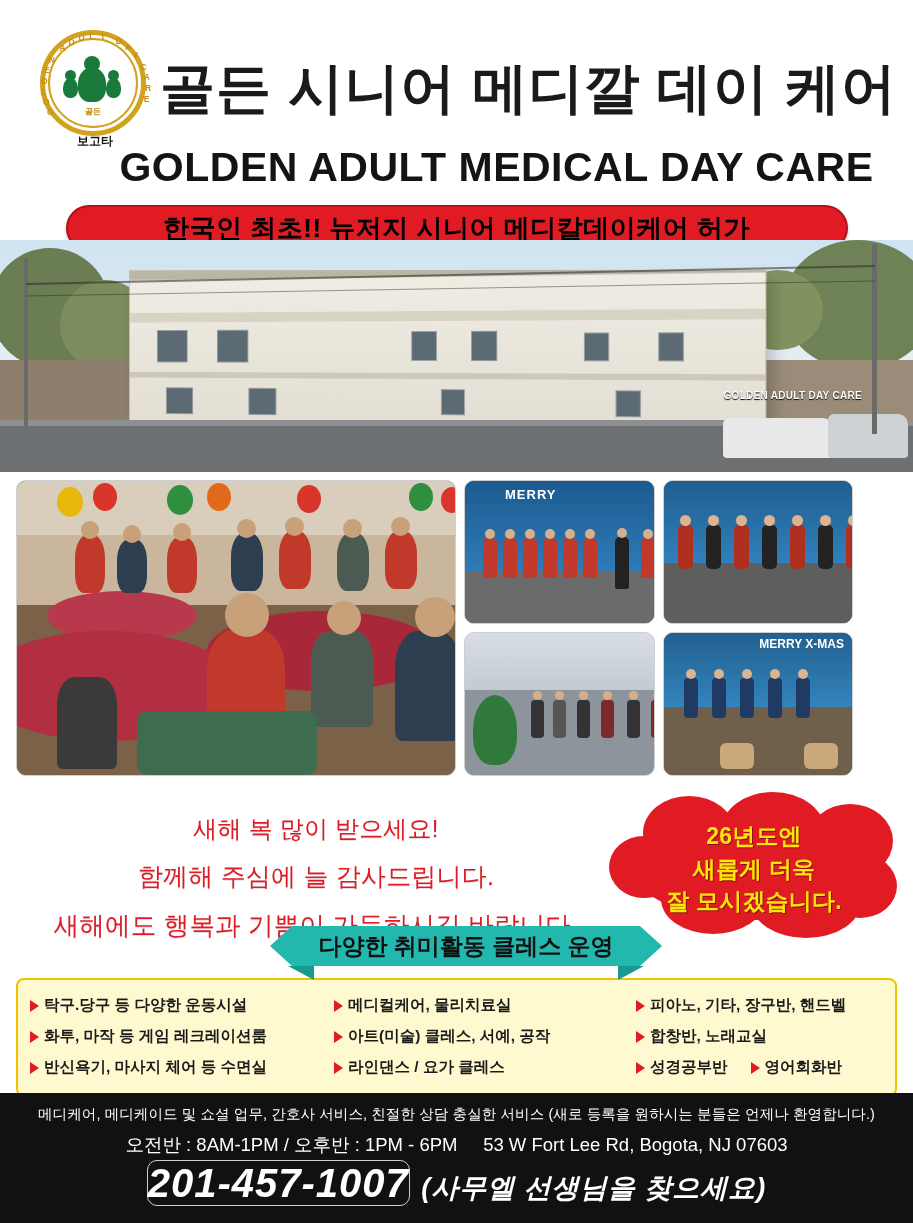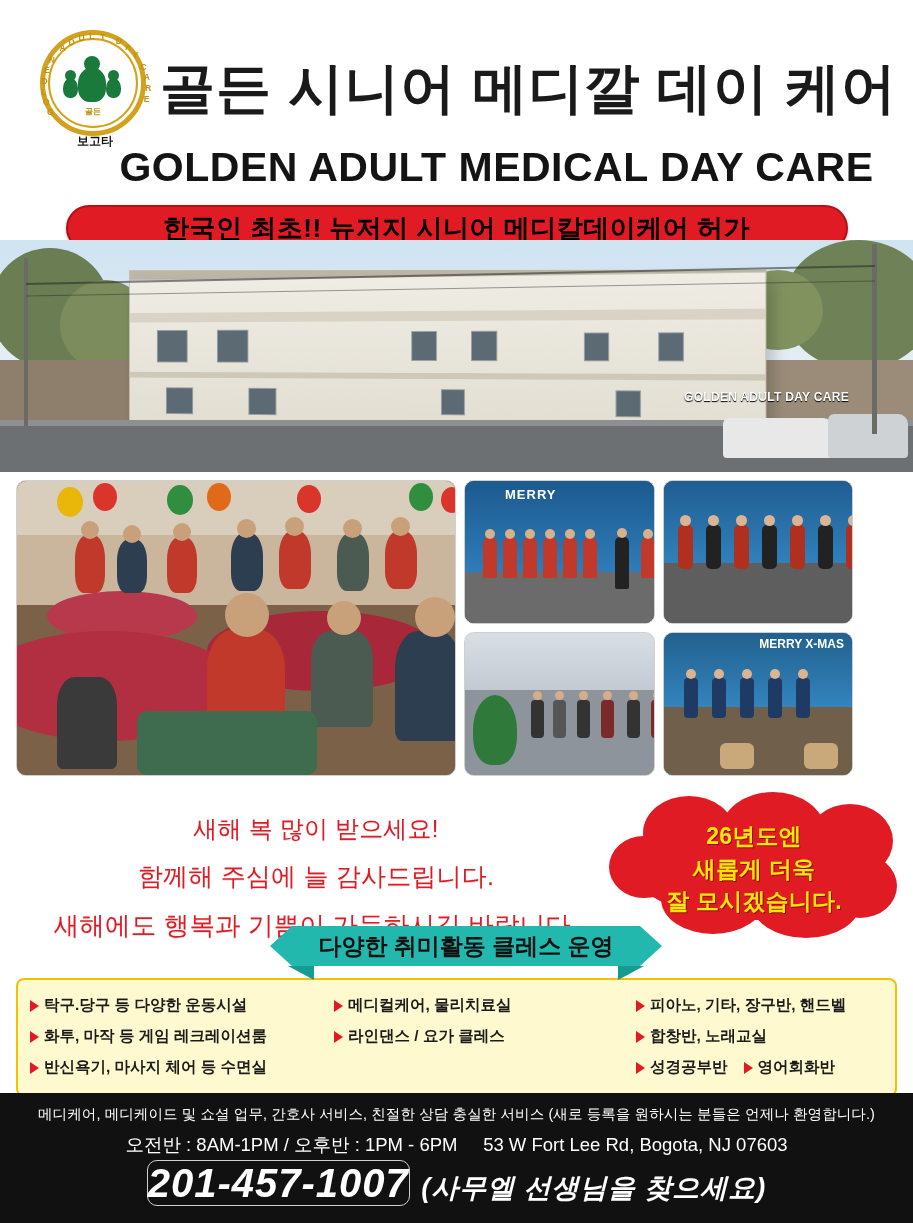--- a/index.html
+++ b/index.html
@@ -167,22 +167,22 @@
   .bld-win { position:absolute; background:#5c6b73; border:1px solid #9aa1a4; }
   .bld-roofline { position:absolute; left:110px; top:30px; width:640px; height:10px; background:#bdb7a7; transform: perspective(700px) rotateY(-7deg); }
   .bld-lowleft { position:absolute; left:0; top:120px; width:150px; height:90px; background:#8e7f6d; }
   .bld-lowright { position:absolute; right:0; top:120px; width:200px; height:90px; background:#9a8c79; }
   .bld-road { position:absolute; left:0; right:0; bottom:0; height:52px; background:#6d7073; }
   .bld-road:before { content:""; position:absolute; left:0; right:0; top:0; height:6px; background:#8d8f91; }
   .bld-car { position:absolute; bottom:14px; background:#d8d8d8; border-radius:6px 10px 4px 4px; }
   .bld-car1 { right: 80px; width:110px; height:40px; background:#e8e8e8; }
   .bld-car2 { right: 5px; width:80px; height:44px; background:#cfd2d4; }
   .bld-sign {
-    position:absolute; right: 64px; top: 150px;
-    font-size: 12px; color:#fff; font-weight:bold; letter-spacing:.3px;
+    position:absolute; right: 51px; top: 150px;
+    font-size: 10px; color:#fff; font-weight:bold; letter-spacing:.3px;
     text-shadow: 0 1px 1px #000;
   }
   .bld-pole { position:absolute; background:#6a6a66; }
   .bld-p1 { left: 24px; top: 18px; width:4px; height:168px; }
   .bld-p2 { right: 36px; top: 4px; width:5px; height:190px; }
   .bld-wire { position:absolute; left:26px; right:38px; top:34px; height:2px; background:rgba(40,40,40,.55); transform: rotate(-1.2deg); }
   .bld-wire2 { position:absolute; left:26px; right:38px; top:48px; height:1px; background:rgba(40,40,40,.45); transform: rotate(-1deg); }
 
   
   .photos {
@@ -351,21 +351,21 @@
     height: 31px;
     white-space: nowrap;
   }
   .yitem .tri {
     width: 0; height: 0;
     border-top: 6px solid transparent;
     border-bottom: 6px solid transparent;
     border-left: 9px solid #e01b24;
     flex: 0 0 auto;
   }
-  .yitem.two { gap: 4px; }
+  .yitem.two { gap: 11px; }
   .yitem.two .seg { display:flex; align-items:center; gap:5px; }
   .yitem.two .seg + .seg { margin-left: 12px; }
 
   
   .footer {
     position: absolute;
     left: 0; bottom: 0;
     width: 913px;
     height: 130px;
     background: #111;
@@ -611,20 +611,24 @@
       </div>
     </div>
 
     <div class="ycol c2">
       <div class="yitem">
         <span class="tri"></span>
         <span>메디컬케어, 물리치료실</span>
       </div>
       <div class="yitem">
         <span class="tri"></span>
+        <span>아트(미술) 클레스, 서예, 공작</span>
+      </div>
+      <div class="yitem">
+        <span class="tri"></span>
         <span>라인댄스 / 요가 클레스</span>
       </div>
     </div>
 
     <div class="ycol c3">
       <div class="yitem">
         <span class="tri"></span>
         <span>피아노, 기타, 장구반, 핸드벨</span>
       </div>
       <div class="yitem">

